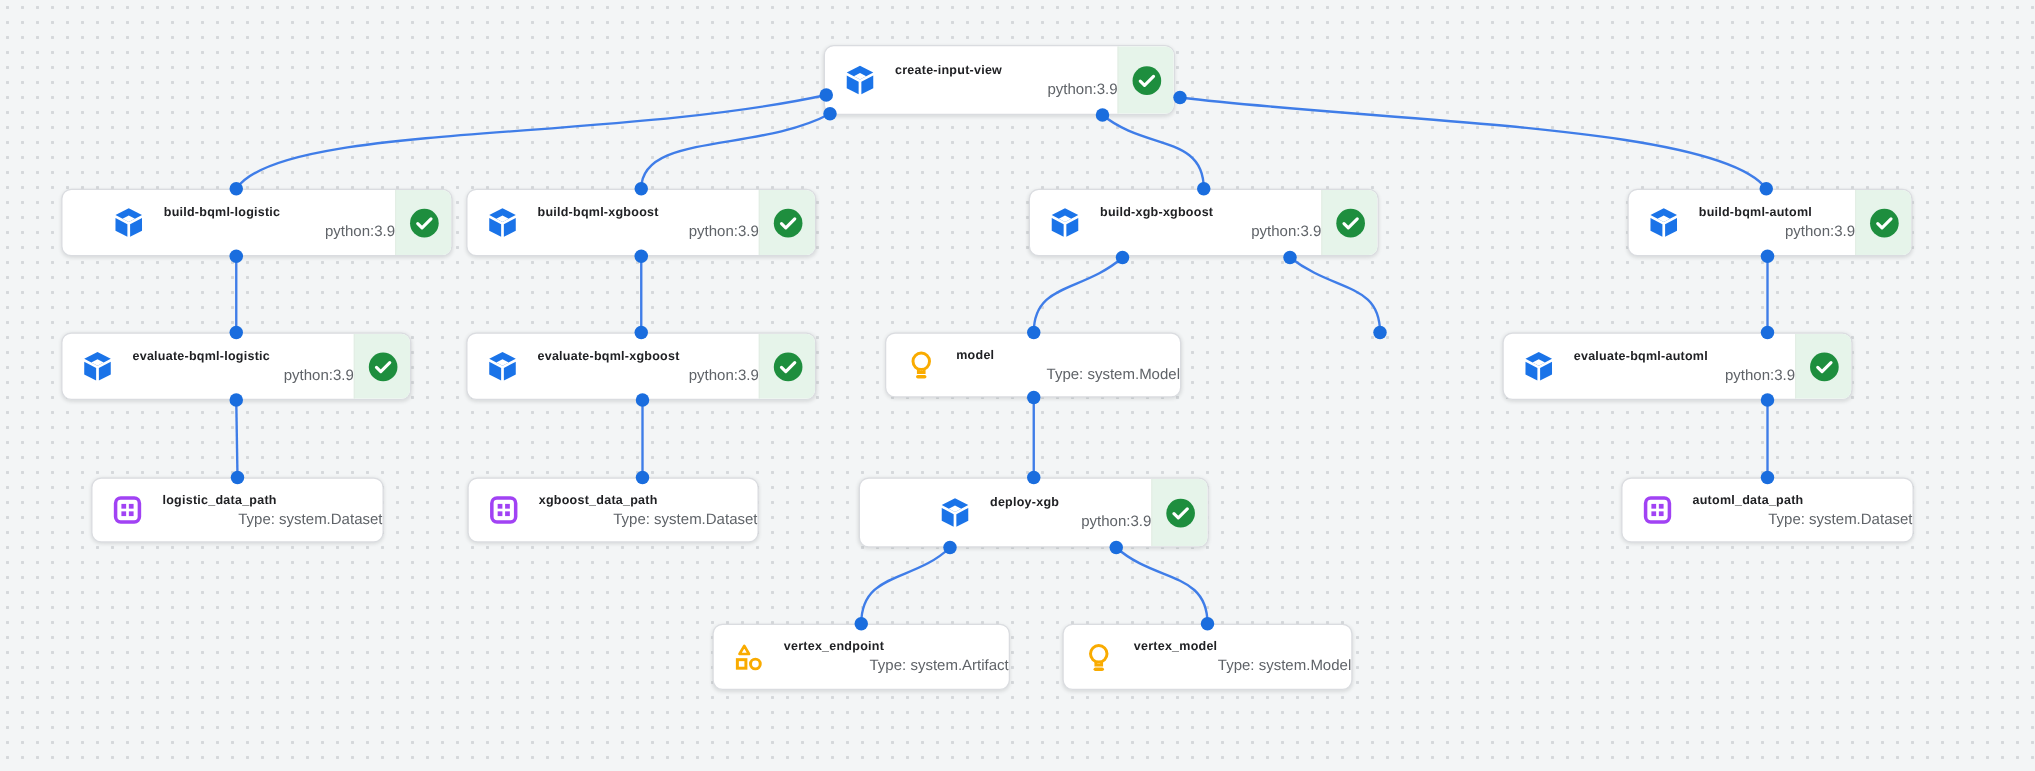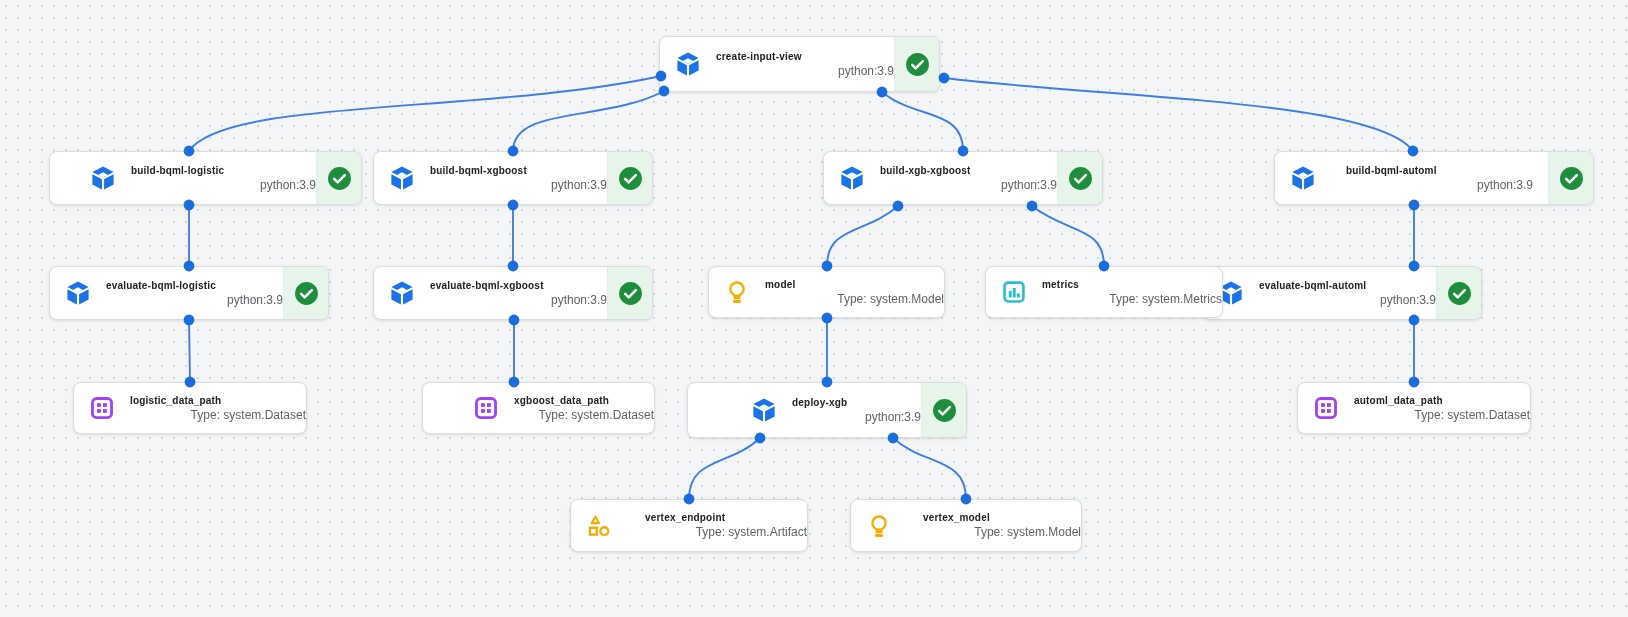--- a/index.html
+++ b/index.html
@@ -202,21 +202,21 @@
     </div>
   <div class="nstatus">
         <span style="display: flex;">
           <svg viewBox="0 0 24 24" width="25" height="25">
             <circle cx="12" cy="12" r="11" fill="#1e8e3e"></circle>
             <path d="M6.9 12.4 10.2 15.7 17.1 8.8" fill="none" stroke="#ffffff" stroke-width="2.4" stroke-linecap="round" stroke-linejoin="round"></path>
           </svg>
         </span>
       </div>
     </div>
-    <div class="node" style="left: 1274px; top: 151px; width: 320px; height: 54px; gap: 15px;">
+    <div class="node" style="left: 1302px; top: 151px; width: 228px; height: 54px;">
     <span class="nicon">
         <svg viewBox="0 0 24 24" width="26" height="26">
           <path fill="#1a73e8" d="M12 1.4 21.8 6.5 12 11.6 2.2 6.5Z"></path>
           <path fill="#ffffff" d="M12 11.6 7.4 9.2 12 6.8 16.6 9.2Z"></path>
           <path fill="#1a73e8" d="M2.2 8.6 11 13.2 11 22.6 2.2 18Z"></path>
           <path fill="#1a73e8" d="M21.8 8.6 13 13.2 13 22.6 21.8 18Z"></path>
         </svg>
       </span>
     <div class="ntext">
       <div class="ntitle">build-bqml-automl</div>
@@ -301,52 +301,38 @@
     <span class="nicon">
         <svg viewBox="0 0 24 24" width="26" height="26">
           <circle cx="12" cy="9.3" r="6.1" fill="none" stroke="#f9ab00" stroke-width="2.2"></circle>
           <path d="M9.9 15.4 V17.5 H14.1 V15.4" fill="none" stroke="#f9ab00" stroke-width="2.2"></path>
           <path d="M9.5 20.7 H14.5" stroke="#f9ab00" stroke-width="2.7" stroke-linecap="round"></path>
         </svg>
       </span>
     <div class="ntext">
       <div class="ntitle">model</div>
       <div class="nsub">Type: system.Model</div>
-    </div>
-  </div>
-    <div class="node" style="left: 985px; top: 266px; width: 238px; height: 52px;">
-    <span class="nicon">
-        <svg viewBox="0 0 24 24" width="26" height="26">
-          <rect x="3.3" y="3.3" width="17.4" height="17.4" rx="3.2" fill="none" stroke="#27bdd3" stroke-width="2.4"></rect>
-          <rect x="7.2" y="11.1" width="2.7" height="6" fill="#27bdd3"></rect>
-          <rect x="10.9" y="8.3" width="2.7" height="8.8" fill="#27bdd3"></rect>
-          <rect x="14.6" y="13.4" width="2.7" height="3.7" fill="#27bdd3"></rect>
-        </svg>
-      </span>
-    <div class="ntext">
-      <div class="ntitle">metrics</div>
-      <div class="nsub">Type: system.Metrics</div>
     </div>
   </div>
     <div class="node" style="left: 73px; top: 382px; width: 234px; height: 52px;">
     <span class="nicon">
         <svg viewBox="0 0 24 24" width="26" height="26">
           <rect x="3.2" y="3.2" width="17.6" height="17.6" rx="3.8" fill="none" stroke="#a142f4" stroke-width="2.6"></rect>
           <rect x="7.5" y="7.5" width="3.5" height="3.5" fill="#a142f4"></rect>
           <rect x="13" y="7.5" width="3.5" height="3.5" fill="#a142f4"></rect>
           <rect x="7.5" y="13" width="3.5" height="3.5" fill="#a142f4"></rect>
           <rect x="13" y="13" width="3.5" height="3.5" fill="#a142f4"></rect>
         </svg>
       </span>
     <div class="ntext">
       <div class="ntitle">logistic_data_path</div>
       <div class="nsub">Type: system.Dataset</div>
     </div>
   </div>
-    <div class="node" style="left: 422px; top: 382px; width: 233px; height: 52px; padding-left: 35px;">
+    <div class="node" style="left: 374px; top: 382px; width: 233px; height: 52px;">
     <span class="nicon">
         <svg viewBox="0 0 24 24" width="26" height="26">
           <rect x="3.2" y="3.2" width="17.6" height="17.6" rx="3.8" fill="none" stroke="#a142f4" stroke-width="2.6"></rect>
           <rect x="7.5" y="7.5" width="3.5" height="3.5" fill="#a142f4"></rect>
           <rect x="13" y="7.5" width="3.5" height="3.5" fill="#a142f4"></rect>
           <rect x="7.5" y="13" width="3.5" height="3.5" fill="#a142f4"></rect>
           <rect x="13" y="13" width="3.5" height="3.5" fill="#a142f4"></rect>
         </svg>
       </span>
     <div class="ntext">
@@ -384,34 +370,34 @@
           <rect x="13" y="7.5" width="3.5" height="3.5" fill="#a142f4"></rect>
           <rect x="7.5" y="13" width="3.5" height="3.5" fill="#a142f4"></rect>
           <rect x="13" y="13" width="3.5" height="3.5" fill="#a142f4"></rect>
         </svg>
       </span>
     <div class="ntext">
       <div class="ntitle">automl_data_path</div>
       <div class="nsub">Type: system.Dataset</div>
     </div>
   </div>
-    <div class="node" style="left: 570px; top: 499px; width: 238px; height: 53px; gap: 18px;">
+    <div class="node" style="left: 570px; top: 499px; width: 238px; height: 53px;">
     <span class="nicon">
         <svg viewBox="0 0 24 24" width="26" height="26">
           <path d="M8.7 3.4 12.2 9.4 H5.2 Z" fill="none" stroke="#f9ab00" stroke-width="2" stroke-linejoin="round"></path>
           <rect x="3.6" y="13.6" width="6.3" height="6.3" fill="none" stroke="#f9ab00" stroke-width="2.2"></rect>
           <circle cx="16.9" cy="16.8" r="3.6" fill="none" stroke="#f9ab00" stroke-width="2.2"></circle>
         </svg>
       </span>
     <div class="ntext">
       <div class="ntitle">vertex_endpoint</div>
       <div class="nsub">Type: system.Artifact</div>
     </div>
   </div>
-    <div class="node" style="left: 850px; top: 499px; width: 232px; height: 53px; gap: 16px;">
+    <div class="node" style="left: 850px; top: 499px; width: 232px; height: 53px;">
     <span class="nicon">
         <svg viewBox="0 0 24 24" width="26" height="26">
           <circle cx="12" cy="9.3" r="6.1" fill="none" stroke="#f9ab00" stroke-width="2.2"></circle>
           <path d="M9.9 15.4 V17.5 H14.1 V15.4" fill="none" stroke="#f9ab00" stroke-width="2.2"></path>
           <path d="M9.5 20.7 H14.5" stroke="#f9ab00" stroke-width="2.7" stroke-linecap="round"></path>
         </svg>
       </span>
     <div class="ntext">
       <div class="ntitle">vertex_model</div>
       <div class="nsub">Type: system.Model</div>

